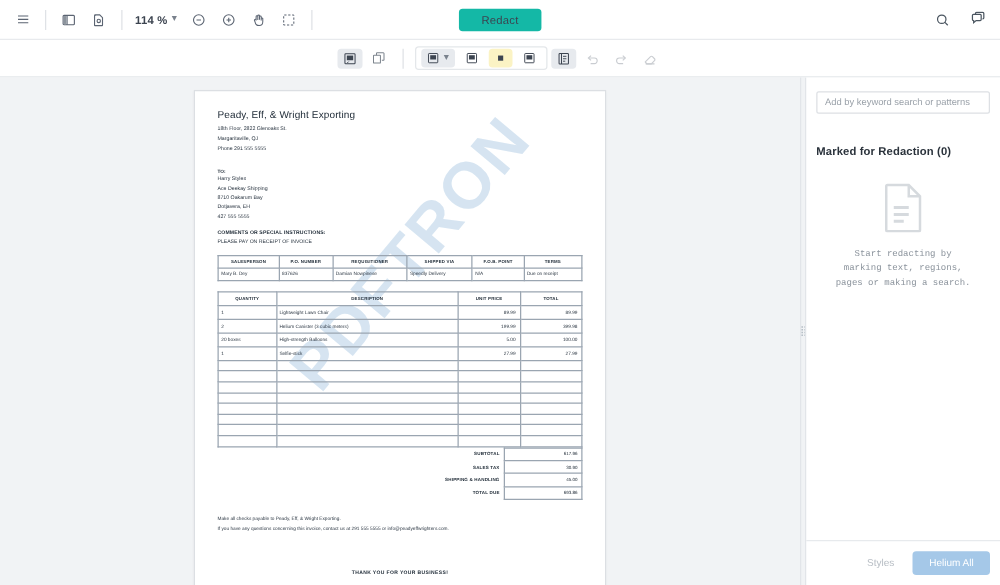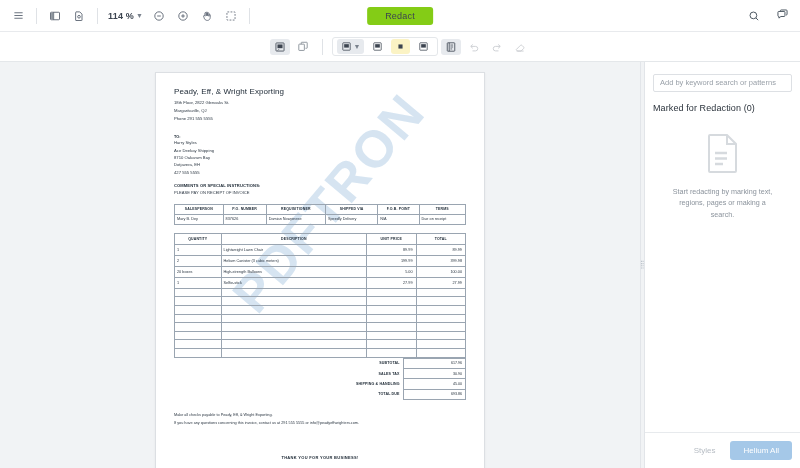--- a/index.html
+++ b/index.html
@@ -24,21 +24,21 @@
   }
   .tb-sep { width: 1px; height: 16px; background: #dfe2e6; margin: 0 6px; }
   .zoom-box {
     display: flex; align-items: center; gap: 2px; font-size: 9px; color: #3c4450;
     padding: 2px 4px; border-radius: 3px; cursor: pointer; font-weight: 600; text-align: right;
   }
   .zoom-val { letter-spacing: .2px; }
   .caret { font-size: 7px; color: #7a828d; }
   .tab-redact {
     position: absolute; left: 50%; transform: translateX(-50%);
-    font-size: 9px; color: #3c4450; background: #84cc16;
+    font-size: 9px; color: #3c4450; background: #14b8a6;
     padding: 4px 18px; border-radius: 3px; cursor: pointer; letter-spacing: .2px;
   }
   .tb-right { position: absolute; right: 6px; display: flex; align-items: center; gap: 4px; }
 
   
   .toolbar-sub {
     height: 30px; background: #fff; display: flex; align-items: center; justify-content: center;
     border-bottom: 1px solid #e4e7ea; flex: 0 0 30px; gap: 3px; position: relative;
   }
   .sub-chip {
@@ -135,27 +135,27 @@
   }
   .panel-top { padding: 9px 8px 0 8px; }
   .search-wrap { position: relative; }
   .panel-search {
     width: 100%; height: 18px; border: 1px solid #dde0e4; border-radius: 2px;
     font-size: 7.5px; color: #3c4450; padding: 0 6px;
     font-family: "Liberation Sans", sans-serif; outline: none; background: #fff;
   }
   .panel-search::placeholder { color: #9aa1a9; }
   .marked-title {
-    margin: 11px 0 0 0; font-size: 9px; font-weight: 400; color: #2b333c; letter-spacing: .1px;
+    margin: 25px 0 0 0; font-size: 9px; font-weight: 700; color: #2b333c; letter-spacing: .1px;
   }
   .panel-empty {
     flex: 1 1 auto; display: flex; flex-direction: column; align-items: center;
     justify-content: flex-start; padding-top: 20px; text-align: center;
   }
-  .empty-msg { font-size: 7.2px; color: #8b939c; line-height: 1.65; margin-top: 13px; width: 112px;}
+  .empty-msg { font-size: 7.2px; color: #8b939c; line-height: 1.65; margin-top: 13px; width: 112px; font-family: Liberation Mono, monospace;}
   .panel-actions {
     border-top: 1px solid #e7eaed; padding: 8px; display: flex; gap: 7px;
     align-items: center; justify-content: flex-end;
   }
   .btn-clear {
     font-size: 8px; color: #b6bcc3; background: transparent; border: none;
     padding: 4px 8px; cursor: default;
   }
   .btn-redact-all {
     font-size: 8px; color: #fff; background: #a5c8e8; border: none;

